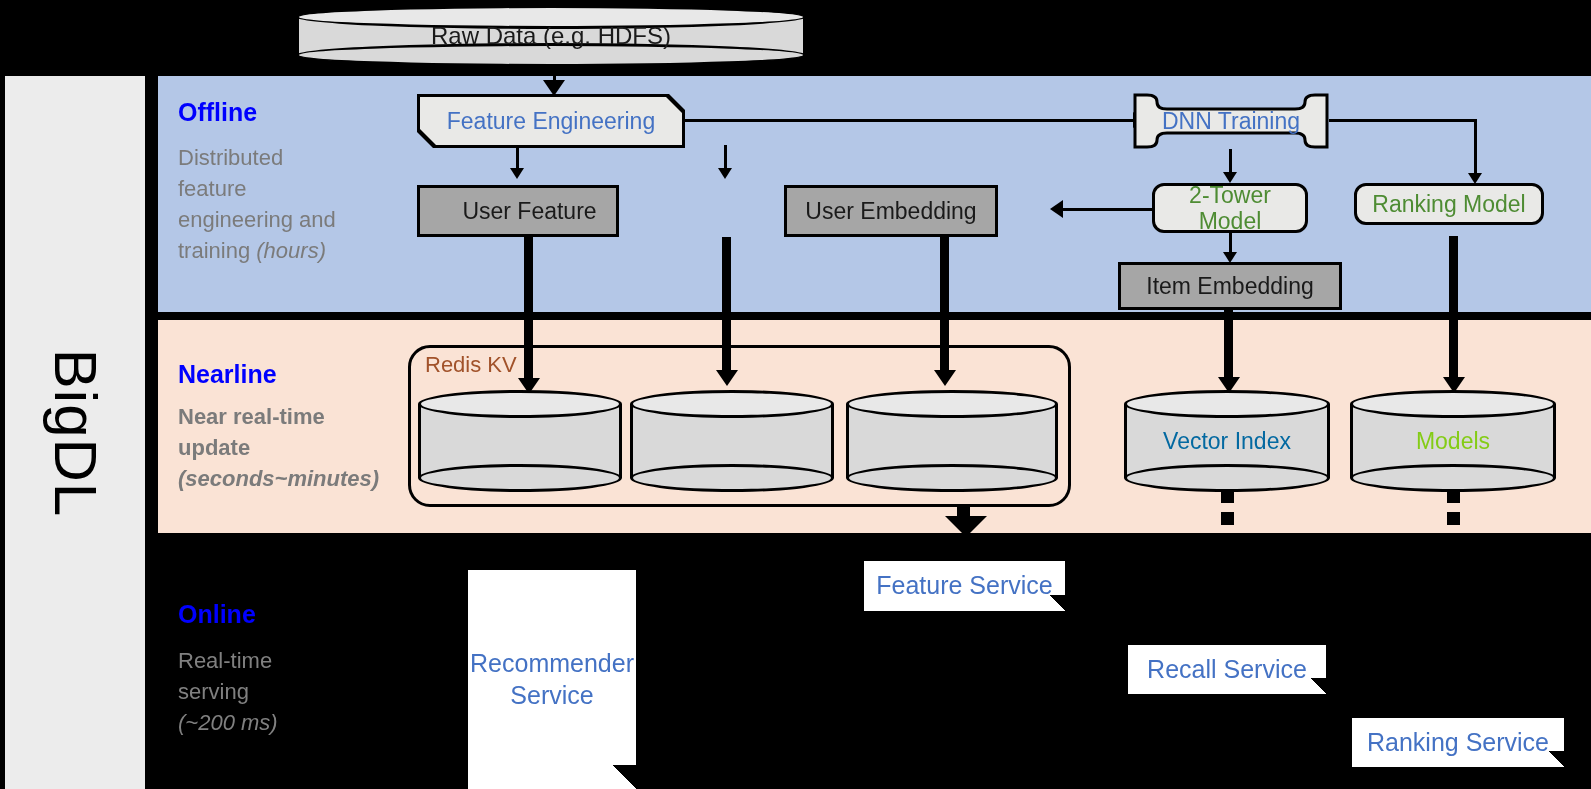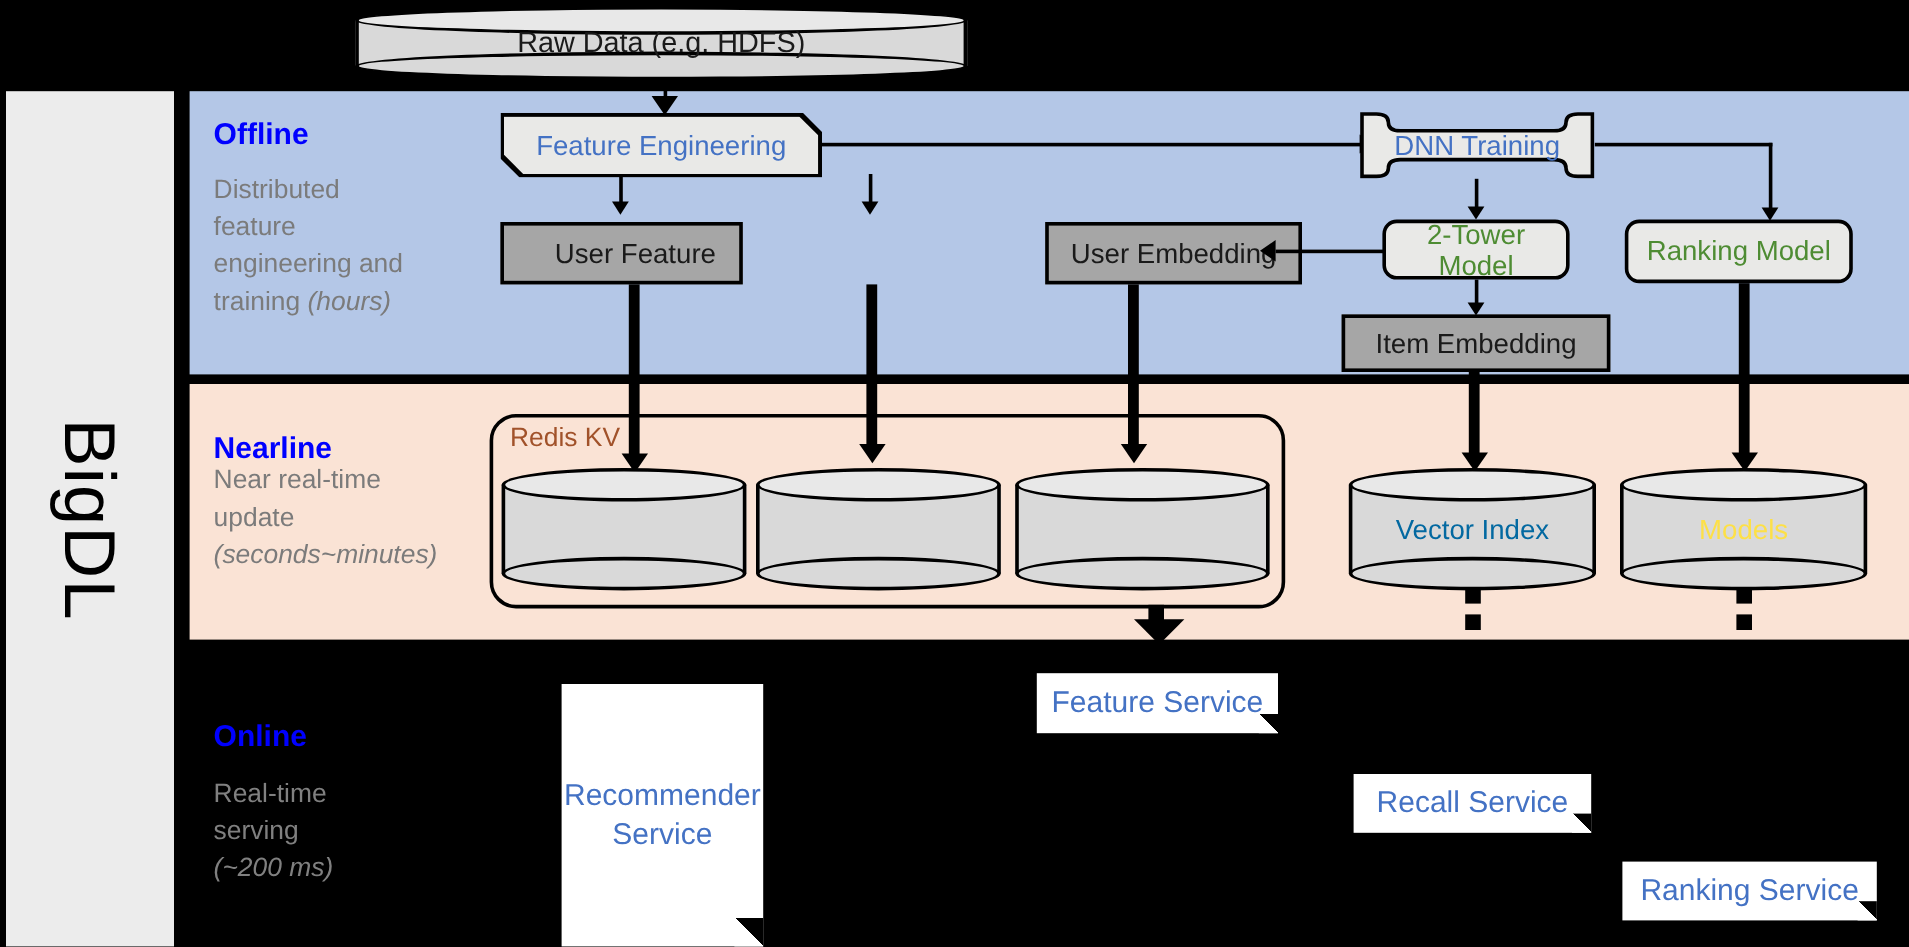--- a/index.html
+++ b/index.html
@@ -17,21 +17,21 @@
     white-space:nowrap;font-size:60px;color:#000;font-family:"Liberation Sans",sans-serif;letter-spacing:1px;}
 
   
   .band-title{position:absolute;color:#0000ff;font-size:25px;font-weight:600;white-space:nowrap;}
   .band-sub{position:absolute;color:#7b7b7b;font-size:22px;line-height:31px;width:215px;}
   .band-sub i{font-style:italic;}
 
   #t-offline{left:178px;top:98px;}
   #s-offline{left:178px;top:142px;}
   #t-nearline{left:178px;top:360px;}
-  #s-nearline{left:178px;top:384px;width:230px;}
+  #s-nearline{left:178px;top:401px;width:230px;font-weight:bold;}
   #t-online{left:178px;top:600px;}
   #s-online{left:178px;top:645px;color:#808080;}
 
   
   .box{position:absolute;box-sizing:border-box;display:flex;align-items:center;justify-content:center;
        text-align:center;line-height:1.15;}
   .gray-box{background:#a6a6a6;border:3px solid #000;color:#1a1a1a;font-size:23px;}
   .proc{background:#e9e9e7;border:3px solid #000;font-size:23px;}
   .proc.green-txt{color:#4e8c33;}
   .rounded{border-radius:12px;}
@@ -162,31 +162,31 @@
   <div class="ln thin" style="left:1229px;top:149px;width:3px;height:28px;"></div>
   <div class="arrow-down sm" style="left:1223px;top:172px;"></div>
 
   <div class="ln hthin" style="left:1329px;top:119px;width:148px;"></div>
   <div class="ln thin" style="left:1474px;top:119px;height:60px;"></div>
   <div class="arrow-down sm" style="left:1468px;top:173px;"></div>
 
   <div class="box gray-box" style="left:417px;top:185px;width:202px;height:52px;padding-left:23px;">
     <span>User Feature</span>
   </div>
-  <div class="box gray-box" style="left:871px;top:185px;width:214px;height:52px;">
+  <div class="box gray-box" style="left:784px;top:185px;width:214px;height:52px;">
     <span>User Embedding</span>
   </div>
   <div class="box gray-box" style="left:1118px;top:262px;width:224px;height:48px;">
     <span>Item Embedding</span>
   </div>
 
   <div class="box proc green-txt rounded" style="left:1152px;top:183px;width:156px;height:50px;">
     <span>2-Tower Model</span>
   </div>
-  <div class="box proc green-txt rounded" style="left:1354px;top:183px;width:190px;height:53px;">
+  <div class="box proc green-txt rounded" style="left:1354px;top:183px;width:190px;height:42px;">
     <span>Ranking Model</span>
   </div>
 
   <div class="ln hthin" style="left:1063px;top:208px;width:92px;"></div>
   <div class="arrow-left" style="left:1050px;top:200px;"></div>
 
   <div class="ln thin" style="left:1229px;top:233px;width:3px;height:24px;"></div>
   <div class="arrow-down sm" style="left:1223px;top:252px;"></div>
 
   <div class="ln thick" style="left:524px;top:237px;height:148px;"></div>
@@ -226,21 +226,21 @@
   <div class="cyl" style="left:1124px;top:390px;width:206px;height:102px;">
     <div class="body"></div>
     <div class="bottom"></div>
     <div class="top"></div>
     <div class="cap-txt" style="color:#0369a1;">Vector Index</div>
   </div>
   <div class="cyl" style="left:1350px;top:390px;width:206px;height:102px;">
     <div class="body"></div>
     <div class="bottom"></div>
     <div class="top"></div>
-    <div class="cap-txt" style="color:#fde047;">Models</div>
+    <div class="cap-txt" style="color:#84cc16;">Models</div>
   </div>
 
   <div class="sq" style="left:957px;top:504px;"></div>
   <div class="arrow-down" style="left:945px;top:516px;border-left-width:21px;border-right-width:21px;border-top-width:21px;"></div>
 
   <div class="sq" style="left:1221px;top:490px;"></div>
   <div class="sq" style="left:1221px;top:512px;"></div>
 
   <div class="sq" style="left:1447px;top:490px;"></div>
   <div class="sq" style="left:1447px;top:512px;"></div>

